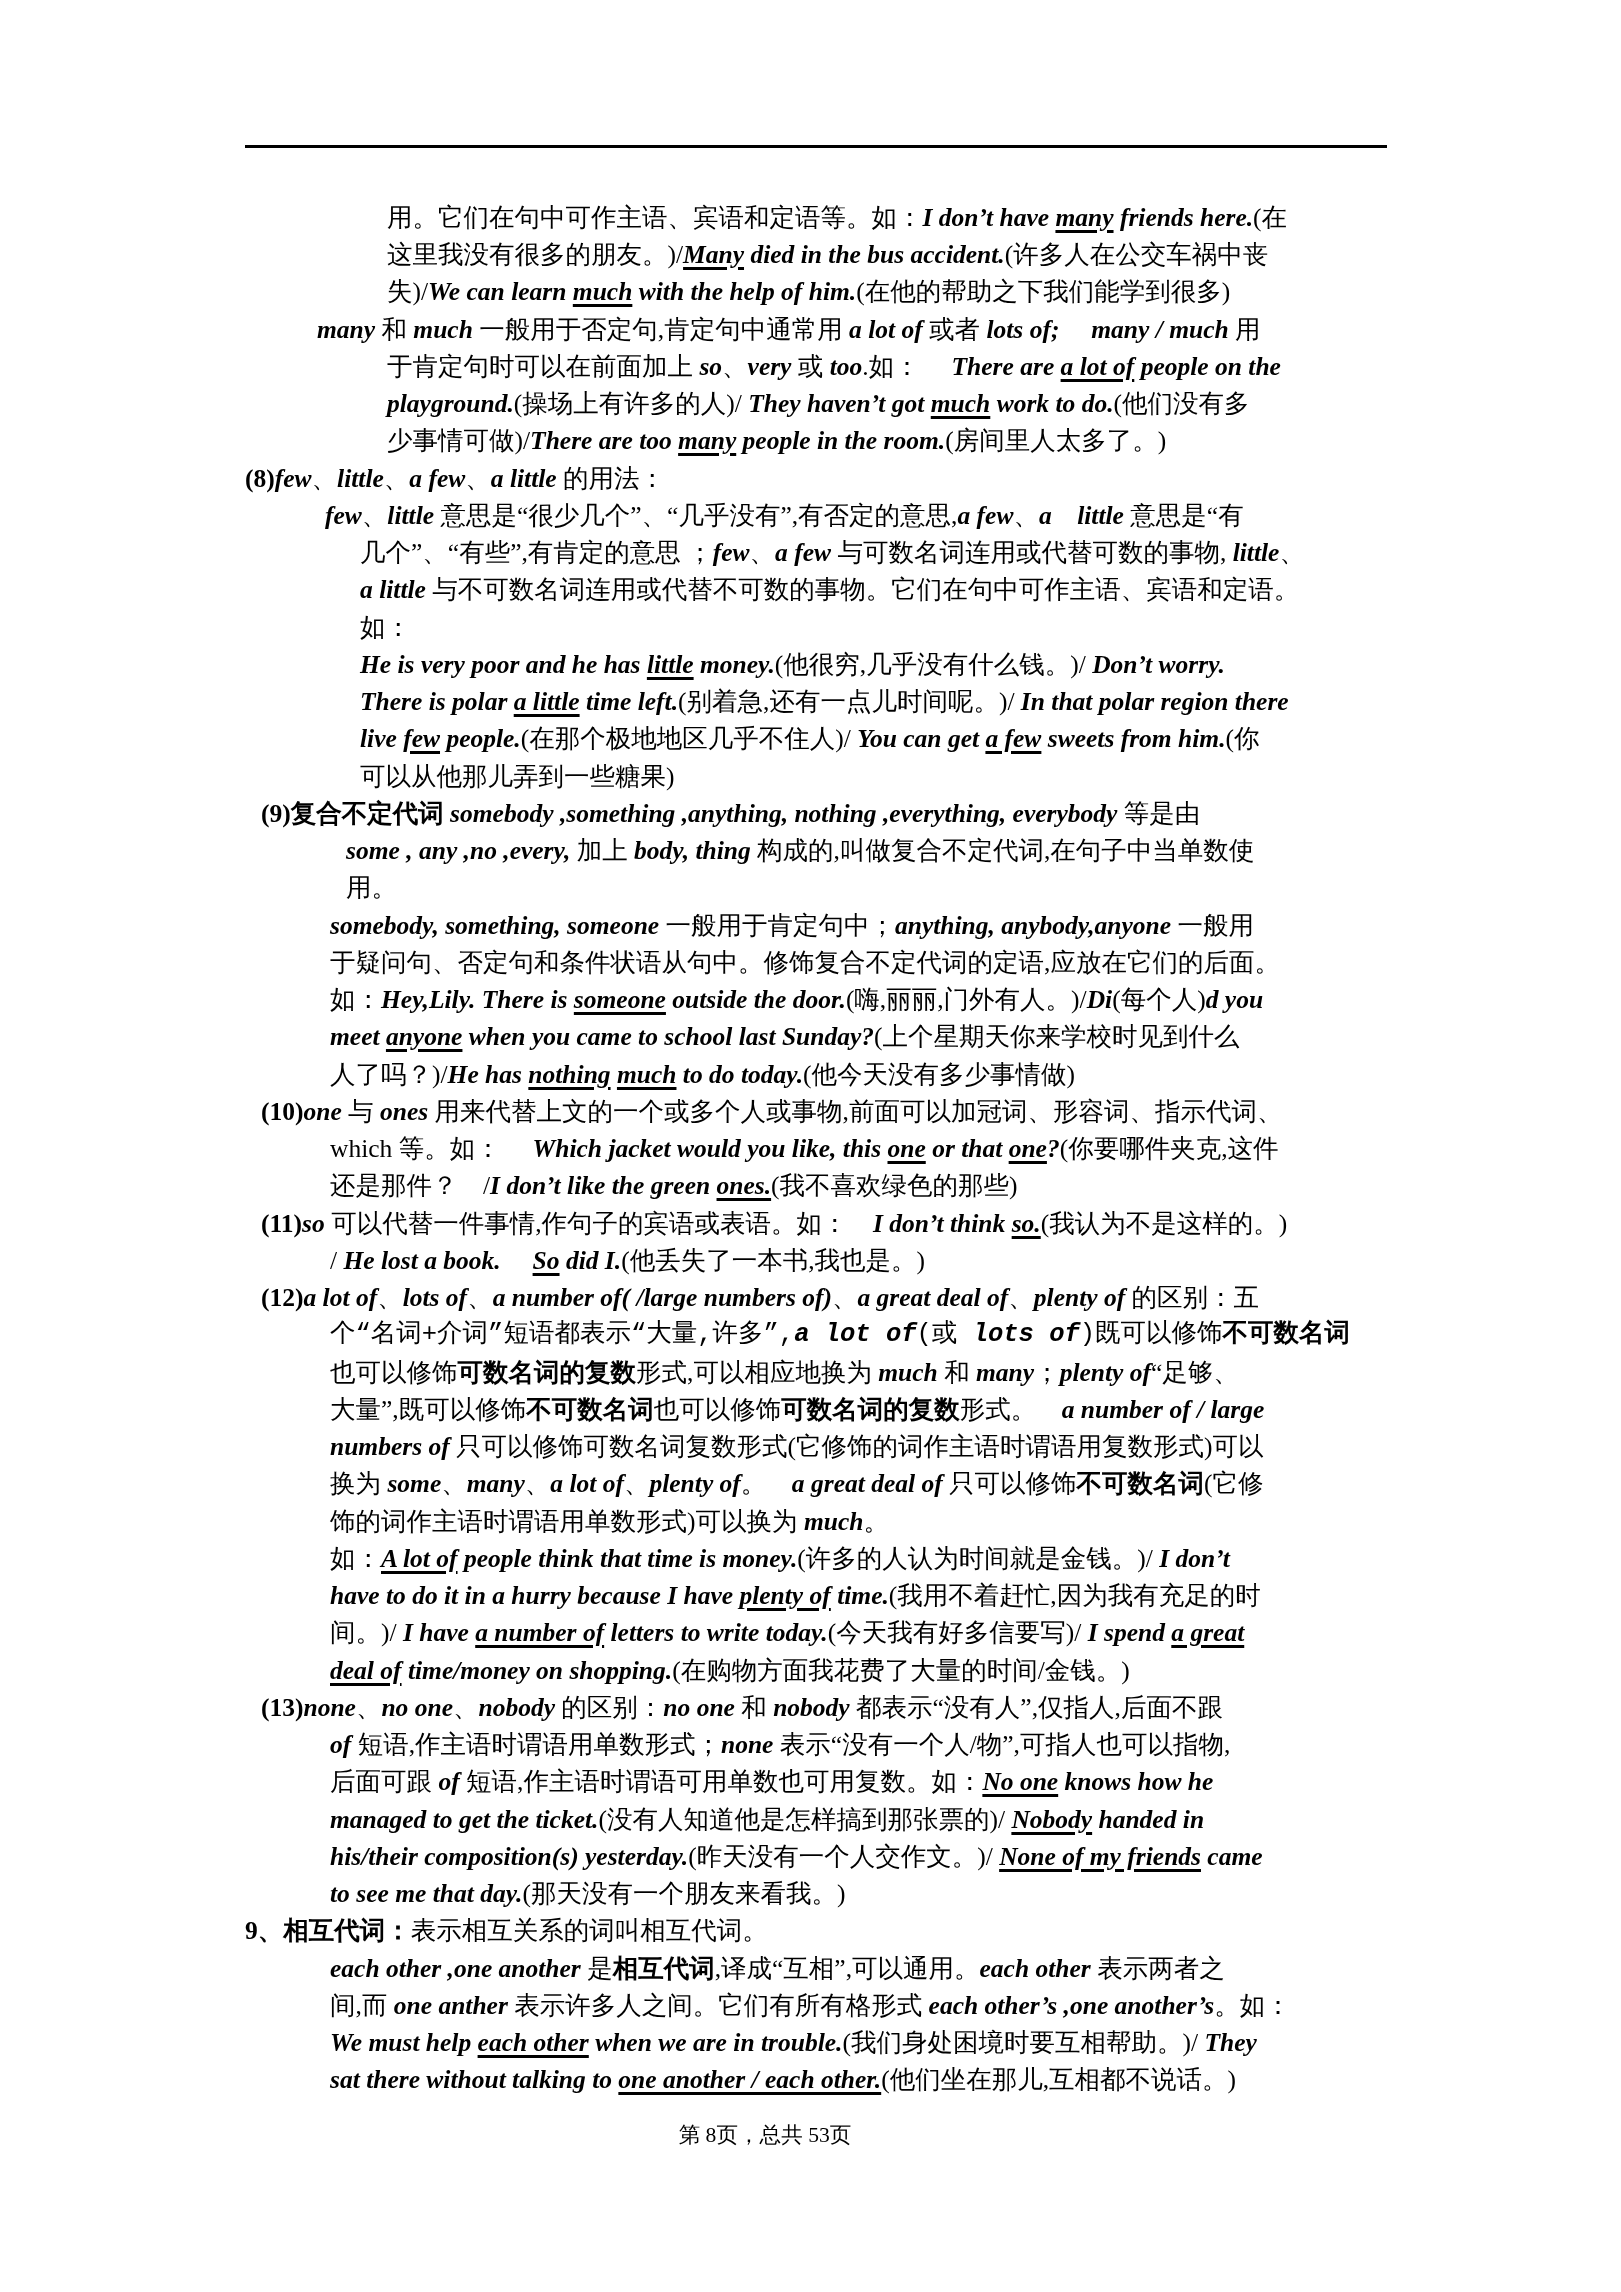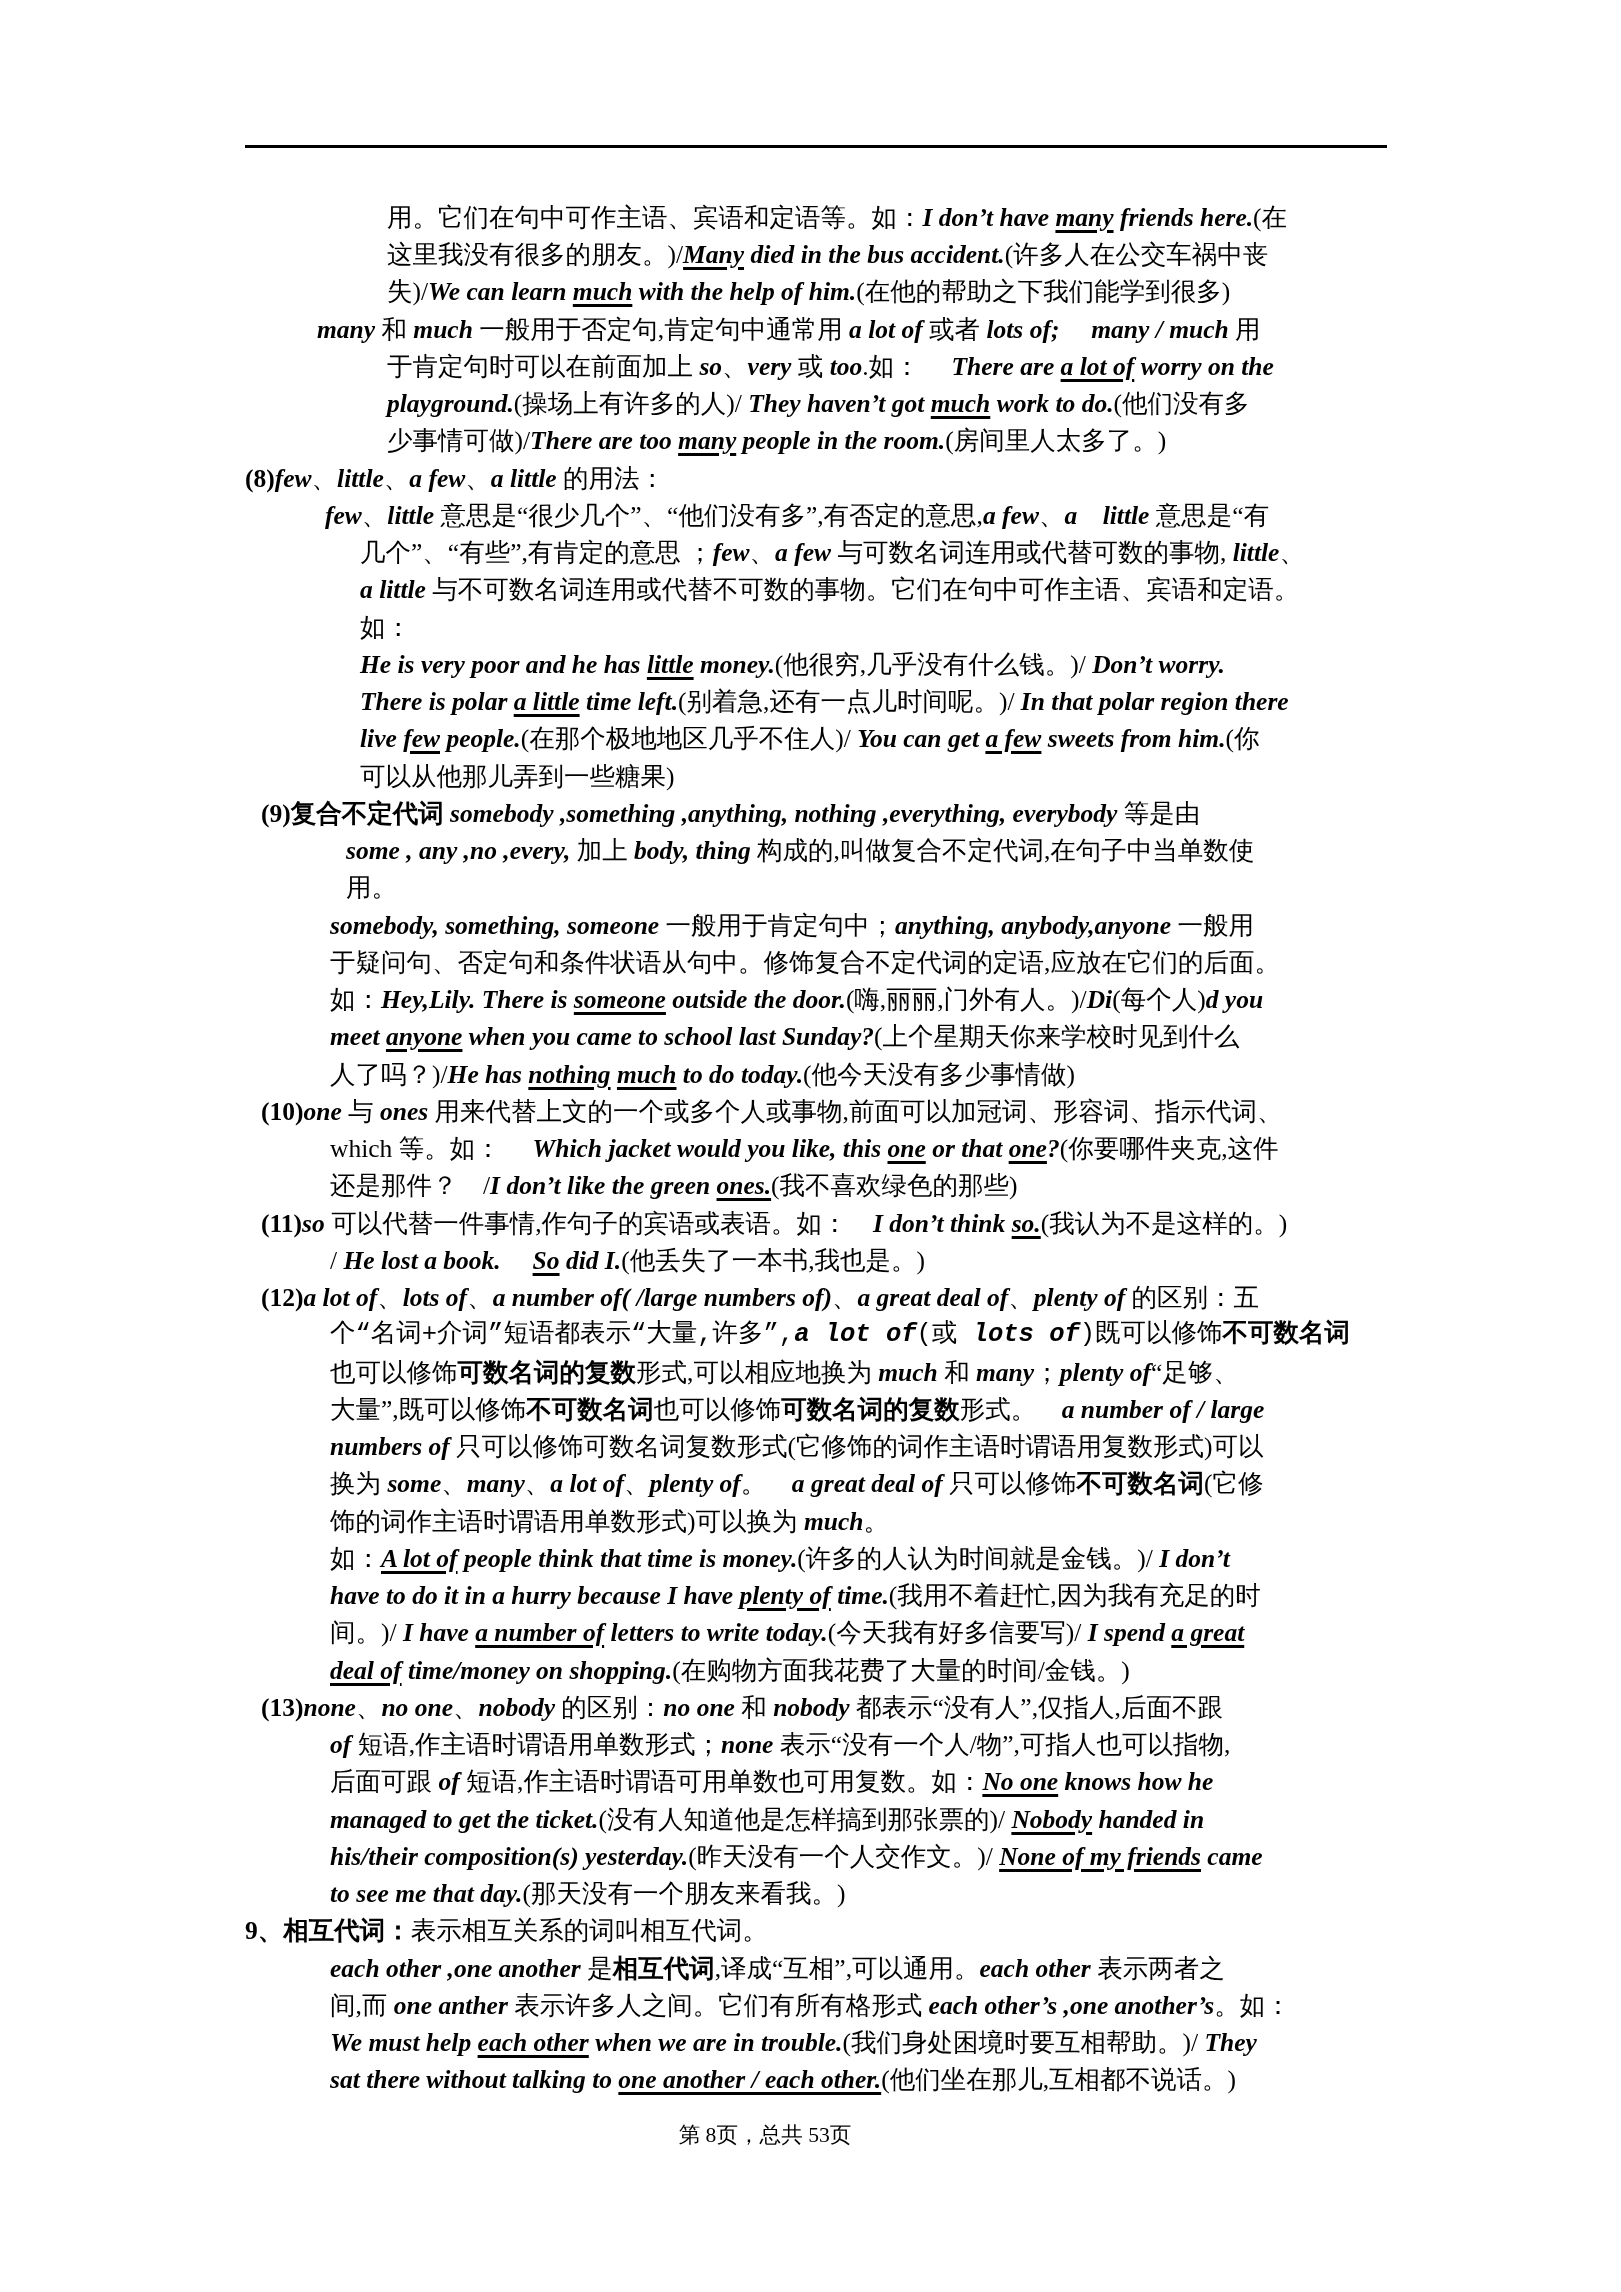--- a/index.html
+++ b/index.html
@@ -16,25 +16,25 @@
 </head>
 <body>
 
 <div class="page">
   <div class="rule"></div>
   <div id="body-lines">
       <div class="line" style="left: 387px; top: 199px;"><span class="">用。它们在句中可作主语、宾语和定语等。如：</span><span class="seg-i">I don’t have </span><span class="seg-i seg-u">many</span><span class="seg-i"> friends here.</span><span class="">(在</span></div>
       <div class="line" style="left: 387px; top: 236px;"><span class="">这里我没有很多的朋友。)/</span><span class="seg-i seg-u">Many</span><span class="seg-i"> died in the bus accident.</span><span class="">(许多人在公交车祸中丧</span></div>
       <div class="line" style="left: 387px; top: 273px;"><span class="">失)/</span><span class="seg-i">We can learn </span><span class="seg-i seg-u">much</span><span class="seg-i"> with the help of him.</span><span class="">(在他的帮助之下我们能学到很多)</span></div>
       <div class="line" style="left: 317px; top: 311px;"><span class="seg-i">many</span><span class=""> 和 </span><span class="seg-i">much</span><span class=""> 一般用于否定句,肯定句中通常用 </span><span class="seg-i">a lot of</span><span class=""> 或者 </span><span class="seg-i">lots of;</span><span class="">　 </span><span class="seg-i">many / much</span><span class=""> 用</span></div>
-      <div class="line" style="left: 387px; top: 348px;"><span class="">于肯定句时可以在前面加上 </span><span class="seg-i">so</span><span class="">、</span><span class="seg-i">very</span><span class=""> 或 </span><span class="seg-i">too</span><span class="">.如：　 </span><span class="seg-i">There are </span><span class="seg-i seg-u">a lot of</span><span class="seg-i"> worry on the</span></div>
+      <div class="line" style="left: 387px; top: 348px;"><span class="">于肯定句时可以在前面加上 </span><span class="seg-i">so</span><span class="">、</span><span class="seg-i">very</span><span class=""> 或 </span><span class="seg-i">too</span><span class="">.如：　 </span><span class="seg-i">There are </span><span class="seg-i seg-u">a lot of</span><span class="seg-i"> people on the</span></div>
       <div class="line" style="left: 387px; top: 385px;"><span class="seg-i">playground.</span><span class="">(操场上有许多的人)/ </span><span class="seg-i">They haven’t got </span><span class="seg-i seg-u">much</span><span class="seg-i"> work to do.</span><span class="">(他们没有多</span></div>
       <div class="line" style="left: 387px; top: 422px;"><span class="">少事情可做)/</span><span class="seg-i">There are too </span><span class="seg-i seg-u">many</span><span class="seg-i"> people in the room.</span><span class="">(房间里人太多了。)</span></div>
       <div class="line" style="left: 245px; top: 460px;"><span class="seg-b">(8)</span><span class="seg-i">few</span><span class="">、</span><span class="seg-i">little</span><span class="">、</span><span class="seg-i">a few</span><span class="">、</span><span class="seg-i">a little</span><span class=""> 的用法：</span></div>
-      <div class="line" style="left: 325px; top: 497px;"><span class="seg-i">few</span><span class="">、</span><span class="seg-i">little</span><span class=""> 意思是“很少几个”、“他们没有多”,有否定的意思,</span><span class="seg-i">a few</span><span class="">、</span><span class="seg-i">a　little</span><span class=""> 意思是“有</span></div>
+      <div class="line" style="left: 325px; top: 497px;"><span class="seg-i">few</span><span class="">、</span><span class="seg-i">little</span><span class=""> 意思是“很少几个”、“几乎没有”,有否定的意思,</span><span class="seg-i">a few</span><span class="">、</span><span class="seg-i">a　little</span><span class=""> 意思是“有</span></div>
       <div class="line" style="left: 360px; top: 534px;"><span class="">几个”、“有些”,有肯定的意思 ；</span><span class="seg-i">few</span><span class="">、</span><span class="seg-i">a few</span><span class=""> 与可数名词连用或代替可数的事物, </span><span class="seg-i">little</span><span class="">、</span></div>
       <div class="line" style="left: 360px; top: 571px;"><span class="seg-i">a little</span><span class=""> 与不可数名词连用或代替不可数的事物。它们在句中可作主语、宾语和定语。</span></div>
       <div class="line" style="left: 360px; top: 609px;"><span class="">如：</span></div>
       <div class="line" style="left: 360px; top: 646px;"><span class="seg-i">He is very poor and he has </span><span class="seg-i seg-u">little</span><span class="seg-i"> money.</span><span class="">(他很穷,几乎没有什么钱。)/ </span><span class="seg-i">Don’t worry.</span></div>
       <div class="line" style="left: 360px; top: 683px;"><span class="seg-i">There is polar </span><span class="seg-i seg-u">a little</span><span class="seg-i"> time left.</span><span class="">(别着急,还有一点儿时间呢。)/ </span><span class="seg-i">In that polar region there</span></div>
       <div class="line" style="left: 360px; top: 720px;"><span class="seg-i">live </span><span class="seg-i seg-u">few</span><span class="seg-i"> people.</span><span class="">(在那个极地地区几乎不住人)/ </span><span class="seg-i">You can get </span><span class="seg-i seg-u">a few</span><span class="seg-i"> sweets from him.</span><span class="">(你</span></div>
       <div class="line" style="left: 360px; top: 758px;"><span class="">可以从他那儿弄到一些糖果)</span></div>
       <div class="line" style="left: 261px; top: 795px;"><span class="seg-b">(9)</span><span class="seg-b">复合不定代词</span><span class=""> </span><span class="seg-i">somebody ,something ,anything, nothing ,everything, everybody</span><span class=""> 等是由</span></div>
       <div class="line" style="left: 346px; top: 832px;"><span class="seg-i">some , any ,no ,every,</span><span class=""> 加上 </span><span class="seg-i">body, thing</span><span class=""> 构成的,叫做复合不定代词,在句子中当单数使</span></div>
       <div class="line" style="left: 346px; top: 869px;"><span class="">用。</span></div>

